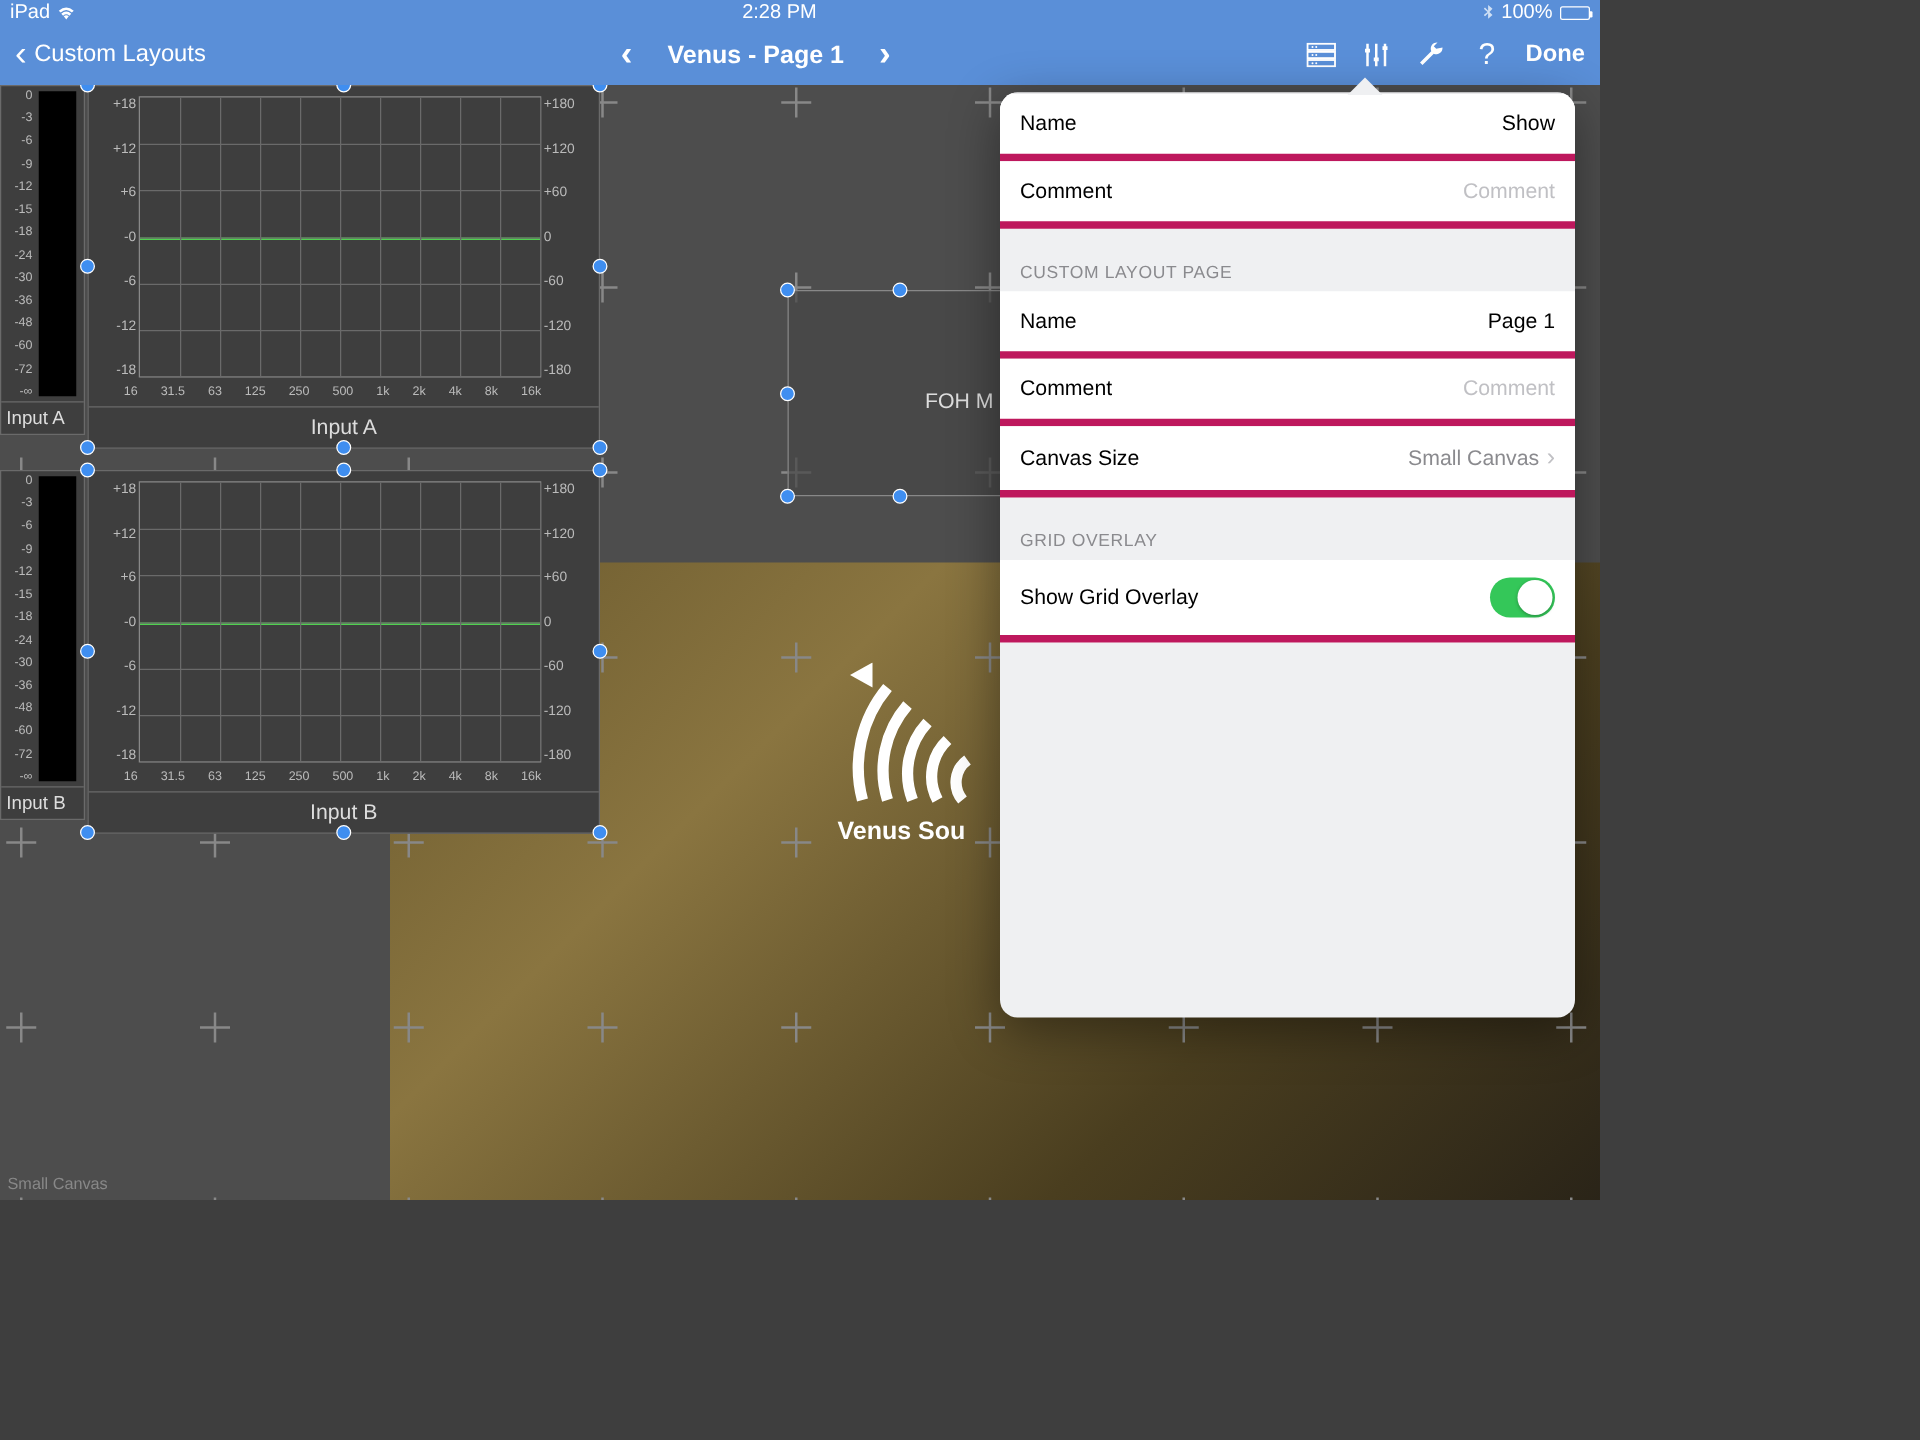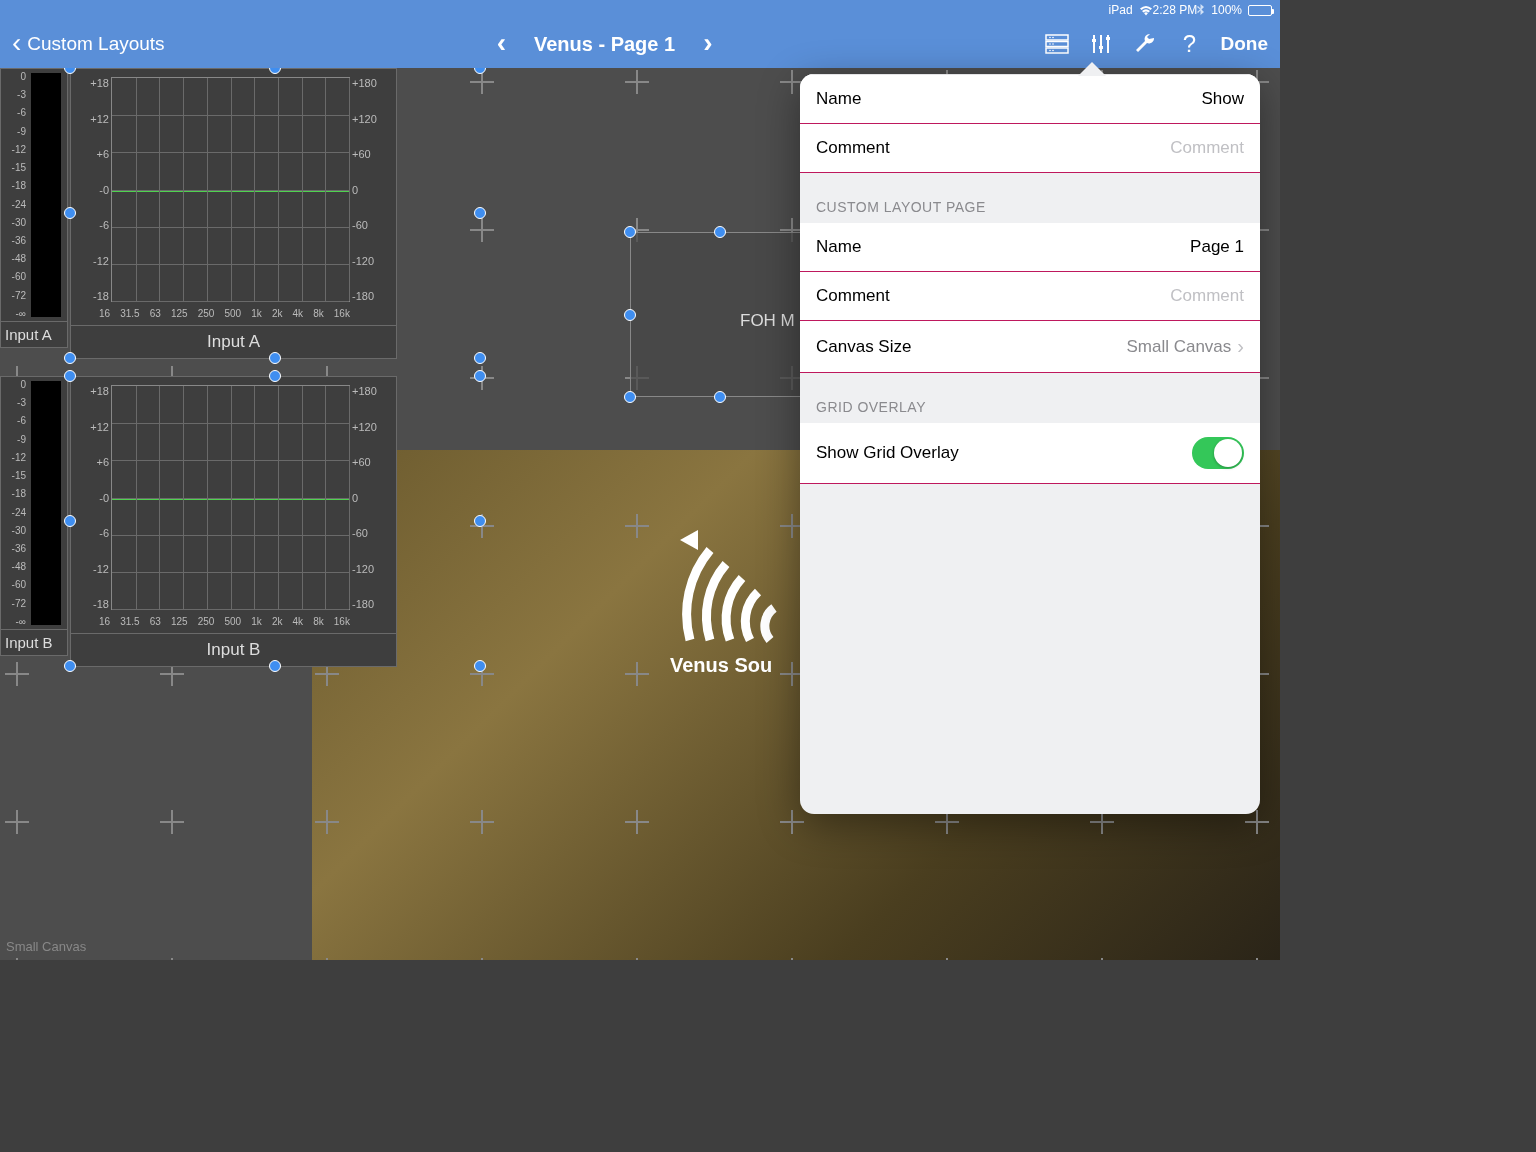--- a/index.html
+++ b/index.html
@@ -1,19 +1,19 @@
 <!DOCTYPE html>
 <html><head>
 <meta charset="utf-8">
 <style>
 * { margin: 0; padding: 0; box-sizing: border-box; font-family: -apple-system, "Helvetica Neue", Arial, sans-serif; }
 html, body { width: 1280px; height: 960px; overflow: hidden; background: #3e3e3e; position: relative; }
 
 
-.status-bar { position: absolute; top: 0; left: 0; right: 0; height: 20px; background: #5a8fd8; color: #fff; display: flex; align-items: center; justify-content: flex-end; padding: 0 8px; font-size: 12px; z-index: 50; }
+.status-bar { position: absolute; top: 0; left: 0; right: 0; height: 20px; background: #5a8fd8; color: #fff; display: flex; align-items: center; justify-content: space-between; padding: 0 8px; font-size: 16px; z-index: 50; }
 .status-left, .status-right { display: flex; align-items: center; gap: 6px; }
 .wifi-icon { display: inline-block; }
 .battery-icon { display: inline-block; width: 24px; height: 11px; border: 1px solid #fff; border-radius: 2px; position: relative; }
 .battery-icon::after { content: ""; position: absolute; right: -3px; top: 3px; width: 2px; height: 5px; background: #fff; border-radius: 0 1px 1px 0; }
 .battery-fill { background: #fff; height: 100%; width: 100%; border-radius: 1px; }
 
 
 .nav-bar { position: absolute; top: 20px; left: 0; right: 0; height: 48px; background: #5a8fd8; display: flex; align-items: center; justify-content: space-between; padding: 0 12px; color: #fff; z-index: 50; }
 .nav-left, .nav-right, .nav-center { display: flex; align-items: center; gap: 18px; }
 .nav-left { font-size: 19px; }
@@ -39,21 +39,21 @@
 .canvas-label { position: absolute; left: 6px; bottom: 6px; color: #888; font-size: 13px; }
 
 
 .meter-widget { position: absolute; left: 0; width: 68px; background: #3e3e3e; border: 1px solid #6a6a6a; }
 .meter-body { display: flex; height: 252px; }
 .meter-scale { width: 28px; display: flex; flex-direction: column; justify-content: space-between; align-items: flex-end; padding: 2px 3px 2px 0; font-size: 10px; color: #bbb; }
 .meter-track { flex: 1; background: #000; margin: 4px 6px 4px 2px; }
 .meter-label { text-align: left; padding: 4px 4px; font-size: 15px; color: #ddd; border-top: 1px solid #6a6a6a; }
 
 
-.eq-widget { position: absolute; left: 70px; width: 327px; background: #3e3e3e; border: 1px solid #6a6a6a; }
+.eq-widget { position: absolute; left: 70px; width: 410px; background: #3e3e3e; border: 1px solid #6a6a6a; }
 .eq-plot { position: relative; height: 225px; margin: 8px 46px 4px 40px; border: 1px solid #888; }
 .eq-plot .hline { position: absolute; left: 0; right: 0; height: 1px; background: #6a6a6a; }
 .eq-plot .vline { position: absolute; top: 0; bottom: 0; width: 1px; background: #6a6a6a; }
 .eq-plot .zero-line { position: absolute; left: 0; right: 0; height: 2px; background: #4fd24f; top: 50%; }
 .eq-left-ticks, .eq-right-ticks { position: absolute; top: 8px; font-size: 11px; color: #bbb; display: flex; flex-direction: column; justify-content: space-between; height: 225px; }
 .eq-left-ticks { left: 10px; width: 28px; text-align: right; }
 .eq-right-ticks { right: 10px; width: 34px; text-align: left; }
 .eq-xaxis { display: flex; justify-content: space-between; padding: 2px 46px 6px 28px; font-size: 10px; color: #bbb; }
 .eq-label { text-align: center; padding: 6px; font-size: 17px; color: #ddd; border-top: 1px solid #6a6a6a; }
 
@@ -62,21 +62,21 @@
 
 
 .foh-box { position: absolute; left: 630px; top: 164px; width: 180px; height: 165px; background: rgba(70,70,70,0.7); border: 1px solid #888; }
 .foh-label { position: absolute; left: 740px; top: 243px; color: #ddd; font-size: 17px; }
 
 
 .popover { position: absolute; top: 74px; right: 20px; width: 460px; height: 740px; background: #eff0f2; border-radius: 14px; box-shadow: 0 10px 40px rgba(0,0,0,0.4); z-index: 100; overflow: hidden; }
 .popover-arrow { position: absolute; top: 62px; right: 174px; width: 0; height: 0; border-left: 14px solid transparent; border-right: 14px solid transparent; border-bottom: 14px solid #eff0f2; z-index: 101; }
 .section-header { padding: 26px 16px 8px; font-size: 14px; color: #8a8a8e; letter-spacing: 0.5px; }
 .section-header.first { padding-top: 44px; }
-.row { background: #fff; padding: 14px 16px; border-bottom: 1px solid #be185d; display: flex; justify-content: space-between; align-items: center; font-size: 17px; color: #000; }
+.row { background: #fff; padding: 14px 16px; border-bottom: 6px solid #be185d; display: flex; justify-content: space-between; align-items: center; font-size: 17px; color: #000; }
 .row:first-of-type { border-top: 1px solid #e4e4e6; }
 .row .value { color: #000; }
 .row .placeholder { color: #c0c0c4; }
 .row .detail { color: #8a8a8e; display: flex; align-items: center; gap: 6px; }
 .row .chev-r { color: #c0c0c4; font-size: 20px; }
 .delete-row { background: #fff; text-align: center; padding: 14px; color: #ff3b30; font-size: 17px; border-top: 1px solid #e4e4e6; border-bottom: 1px solid #e4e4e6; margin-top: 38px; cursor: pointer; }
 .switch { width: 52px; height: 32px; background: #34c759; border-radius: 16px; position: relative; cursor: pointer; }
 .switch .knob { position: absolute; right: 2px; top: 2px; width: 28px; height: 28px; background: #fff; border-radius: 50%; box-shadow: 0 1px 3px rgba(0,0,0,0.3); }
 
 svg { display: block; }

